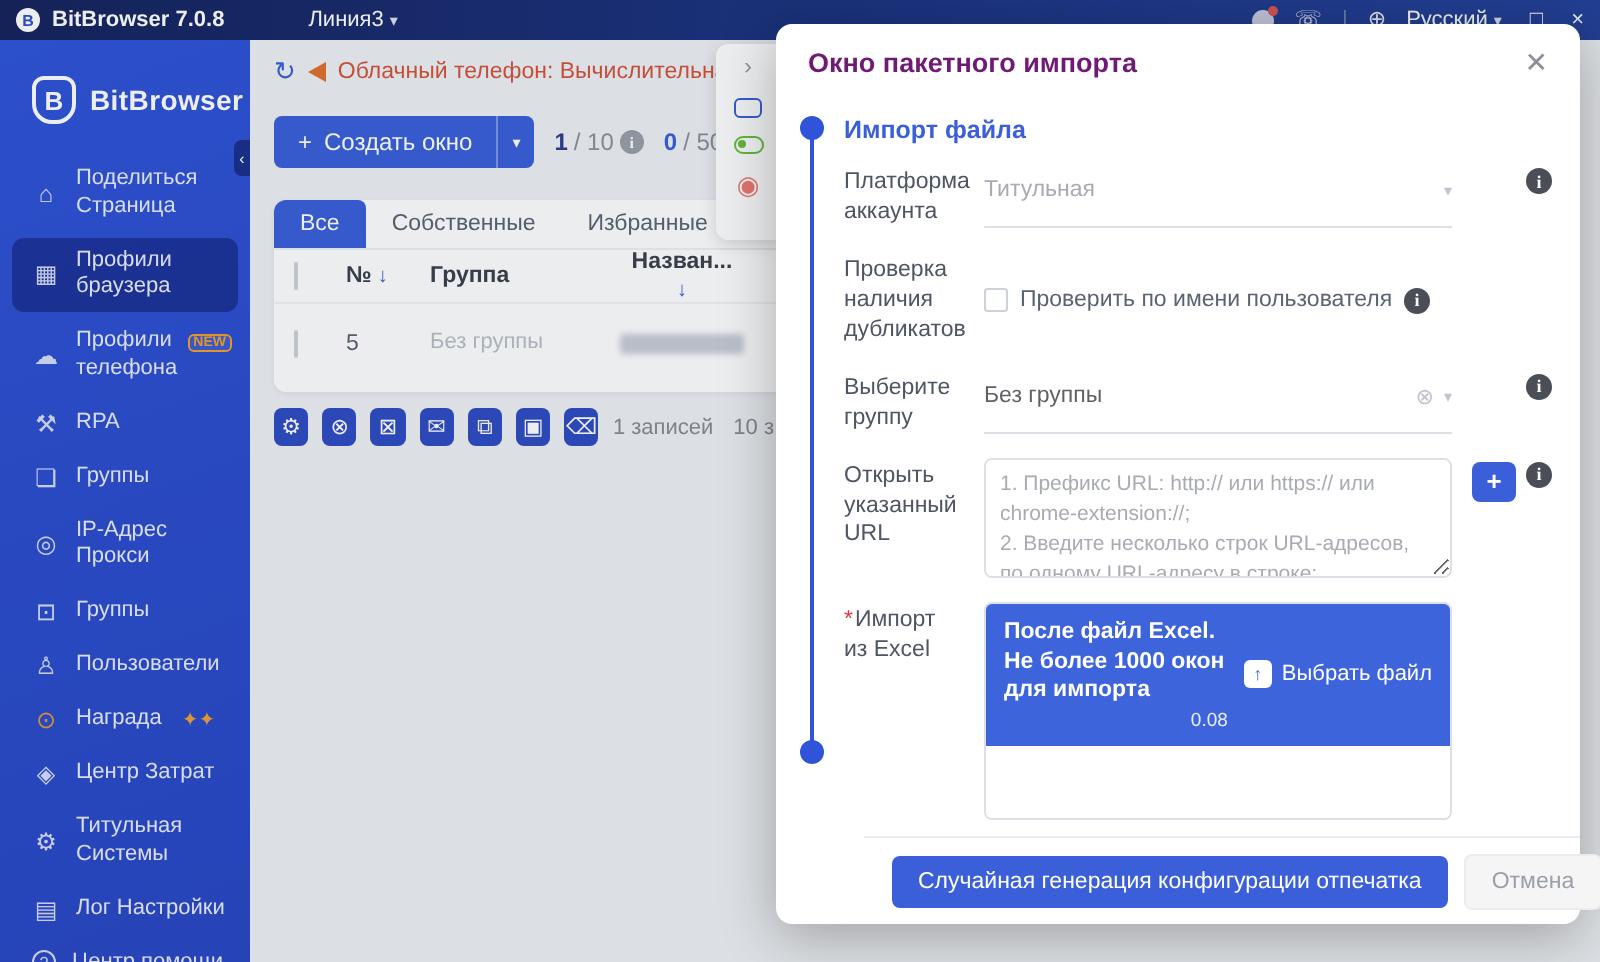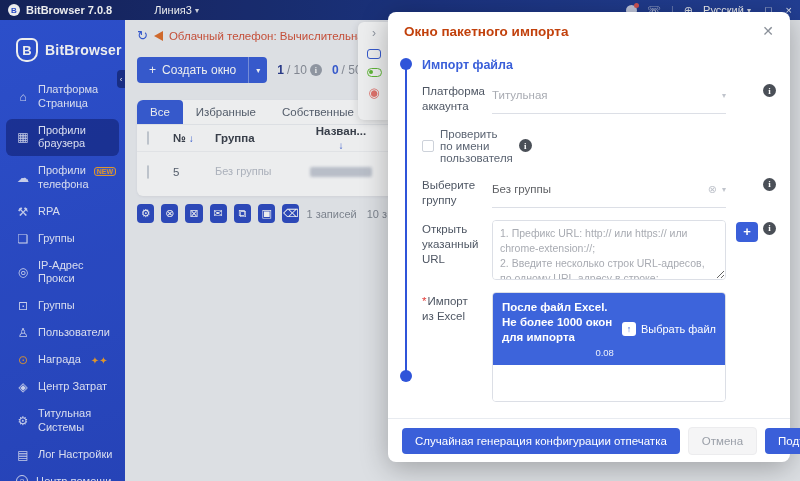--- a/index.html
+++ b/index.html
@@ -100,21 +100,21 @@
     border-radius:50%; background:#67c23a; }
   .qb-fp { color:#f07a72; font-size:13px; line-height:1; cursor:pointer; }
 
   
   .mask { position:absolute; inset:0; background:rgba(10,20,40,.08); z-index:4; }
 
   
   .modal { position:absolute; left:388px; top:12px; width:402px; height:450px; background:#fff;
     border-radius:8px; box-shadow:0 6px 28px rgba(0,0,0,.28); z-index:5; display:flex; flex-direction:column; }
   .m-header { height:38px; display:flex; align-items:center; padding:0 16px; flex:none; }
-  .m-title { font-size:13.5px; font-weight:bold; color:#c2410c; }
+  .m-title { font-size:13.5px; font-weight:bold; color:#701a75; }
   .m-close { margin-left:auto; color:#8a9099; font-size:14px; cursor:pointer; }
   .m-body { position:relative; flex:1; padding:4px 14px 0 34px; overflow:hidden; }
   .timeline { position:absolute; left:17px; top:18px; bottom:44px; width:2px; background:#2f54d9; }
   .tl-dot { position:absolute; left:12px; width:12px; height:12px; border-radius:50%; background:#2f54d9; }
   .tl-dot.top { top:8px; } .tl-dot.bottom { bottom:36px; }
   .m-section { font-size:12.5px; font-weight:bold; color:#3a5fd9; margin:4px 0 10px; }
   .m-row { display:grid; grid-template-columns:60px 1fr 40px; column-gap:10px; margin-bottom:12px; }
   .m-label { font-size:11.5px; color:#4e5663; line-height:1.3; padding-top:2px; }
   .m-label .req { color:#e23c39; margin-right:1px; }
   .m-rightcol { display:flex; justify-content:flex-end; align-items:flex-start; gap:5px; padding-top:2px; }
@@ -137,21 +137,21 @@
   .excel-head { background:#3d64db; color:#fff; padding:7px 9px; display:flex; align-items:center; gap:8px; cursor:pointer; }
   .excel-titles { flex:1; }
   .excel-title { font-size:11.5px; font-weight:bold; line-height:1.3; }
   .excel-size { font-size:9.5px; opacity:.9; margin-top:2px; }
   .excel-pick { display:flex; align-items:center; gap:5px; flex:none; }
   .upload-ic { width:14px; height:14px; background:#fff; color:#3d64db; border-radius:3px; font-size:9px;
     font-weight:bold; display:flex; align-items:center; justify-content:center; }
   .excel-pick-label { font-size:11px; font-weight:normal; }
   .excel-body { height:36px; background:#fff; }
   .m-footer { flex:none; height:44px; border-top:1px solid #e8ebf0; display:flex; align-items:center;
-    gap:8px; padding:0 14px; }
+    gap:8px; padding:0 14px;margin-left:44px; }
   .btn { font-size:11.5px; border-radius:4px; padding:7px 13px; cursor:pointer; white-space:nowrap; }
   .btn-primary { background:#3a5fd9; color:#fff; }
   .btn-cancel { background:#f5f5f6; color:#9a9fa8; border:1px solid #ececee; margin-left:auto; }
 </style>
 </head>
 <body>
 
 <div class="screen">
 
   <div class="titlebar">
@@ -177,21 +177,21 @@
 
   <div class="sidebar">
     <div class="brand">
       <span class="brand-shield">B</span>
       <span class="brand-name">BitBrowser</span>
     </div>
     <div class="collapse-tab">‹</div>
     <div class="side-menu">
       <div class="side-item">
         <span class="si-icon">⌂</span>
-        <span class="si-label">Платформа Страница</span>
+        <span class="si-label">Поделиться Страница</span>
       </div>
       <div class="side-item active">
         <span class="si-icon">▦</span>
         <span class="si-label">Профили браузера</span>
       </div>
       <div class="side-item">
         <span class="si-icon">☁</span>
         <span class="si-label" style="max-width:62px;">Профили телефона</span>
         <span class="si-badge">NEW</span>
       </div>
@@ -263,22 +263,22 @@
         <b class="blue2">0</b>
         <span>/ 50</span>
         <span class="info-dot">i</span>
       </span>
       <span class="btn-edit">Измен</span>
     </div>
 
     <div class="card">
       <div class="tabs">
         <span class="tab active">Все</span>
+        <span class="tab">Собственные</span>
         <span class="tab">Избранные</span>
-        <span class="tab">Собственные</span>
         <span class="tab">Открыто(0)</span>
         <span class="tab">Поделиться</span>
       </div>
       <div class="thead">
         <span class="col-cb"><span class="cb"></span></span>
         <span class="col-num">
           <span>№</span>
           <span class="sort-ic">↓</span>
         </span>
         <span class="col-group">Группа</span>
@@ -344,20 +344,21 @@
         <span class="uline">
           <span class="val placeholder">Титульная</span>
           <span class="dd-caret">▾</span>
         </span>
         <span class="m-rightcol">
             <span class="m-info">i</span>
           </span>
       </div>
 
       <div class="m-row">
+        <span class="m-label">Проверка наличия дубликатов</span>
         <span class="chk-row">
           <span class="cb"></span>
           <span>Проверить по имени пользователя</span>
           <span class="m-info">i</span>
         </span>
         <span class="m-rightcol"></span>
       </div>
 
       <div class="m-row">
         <span class="m-label">Выберите группу</span>

